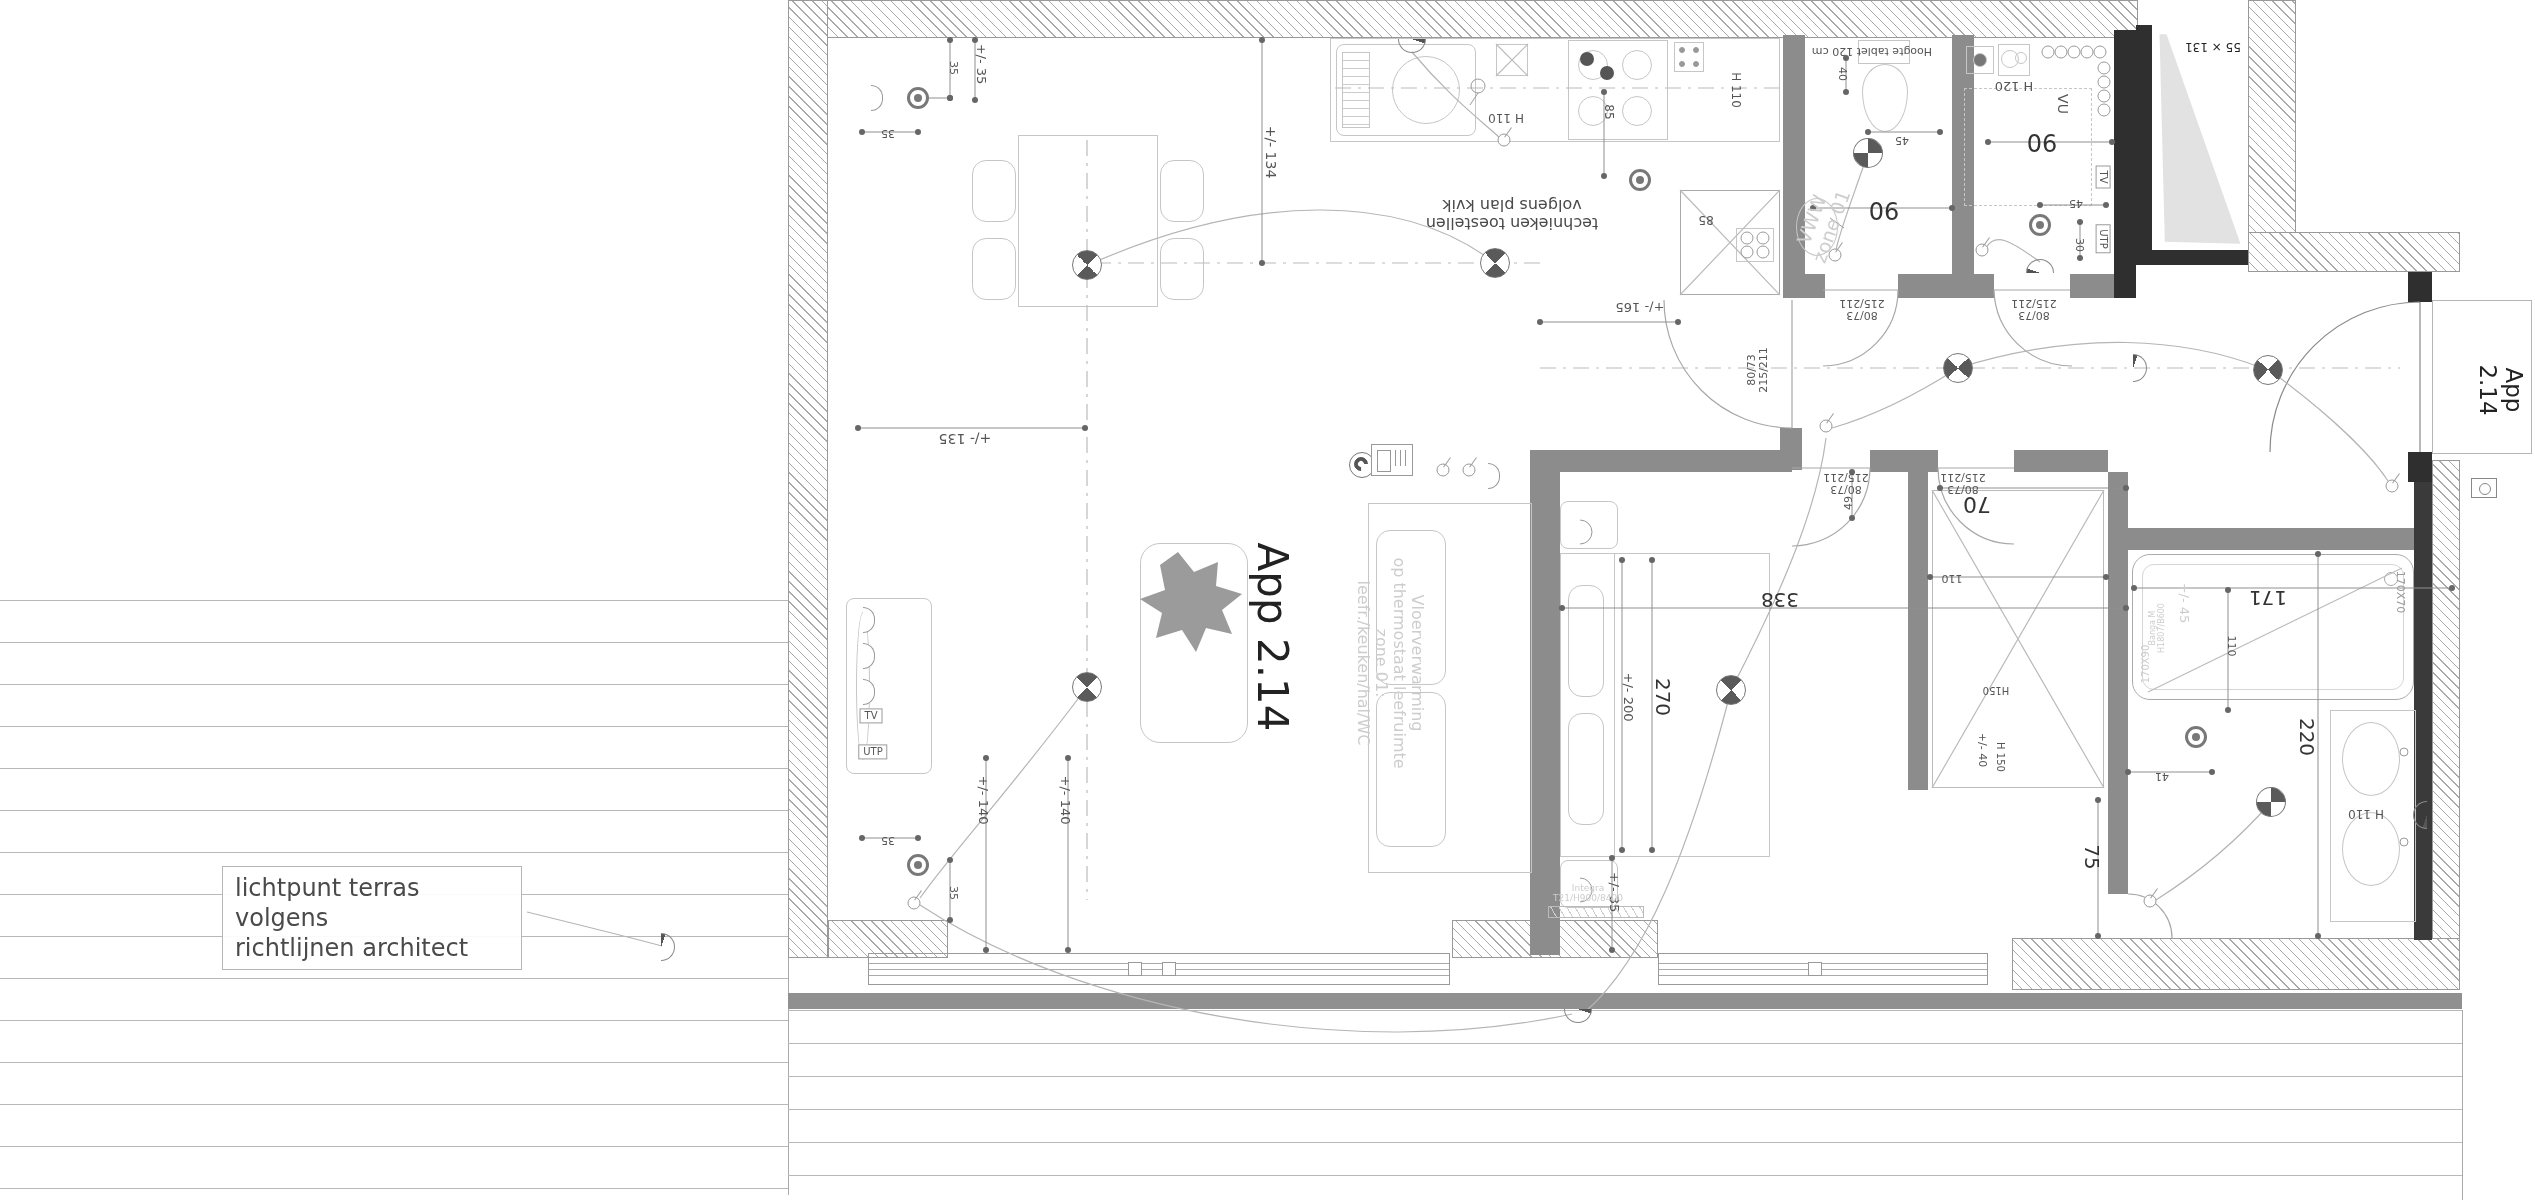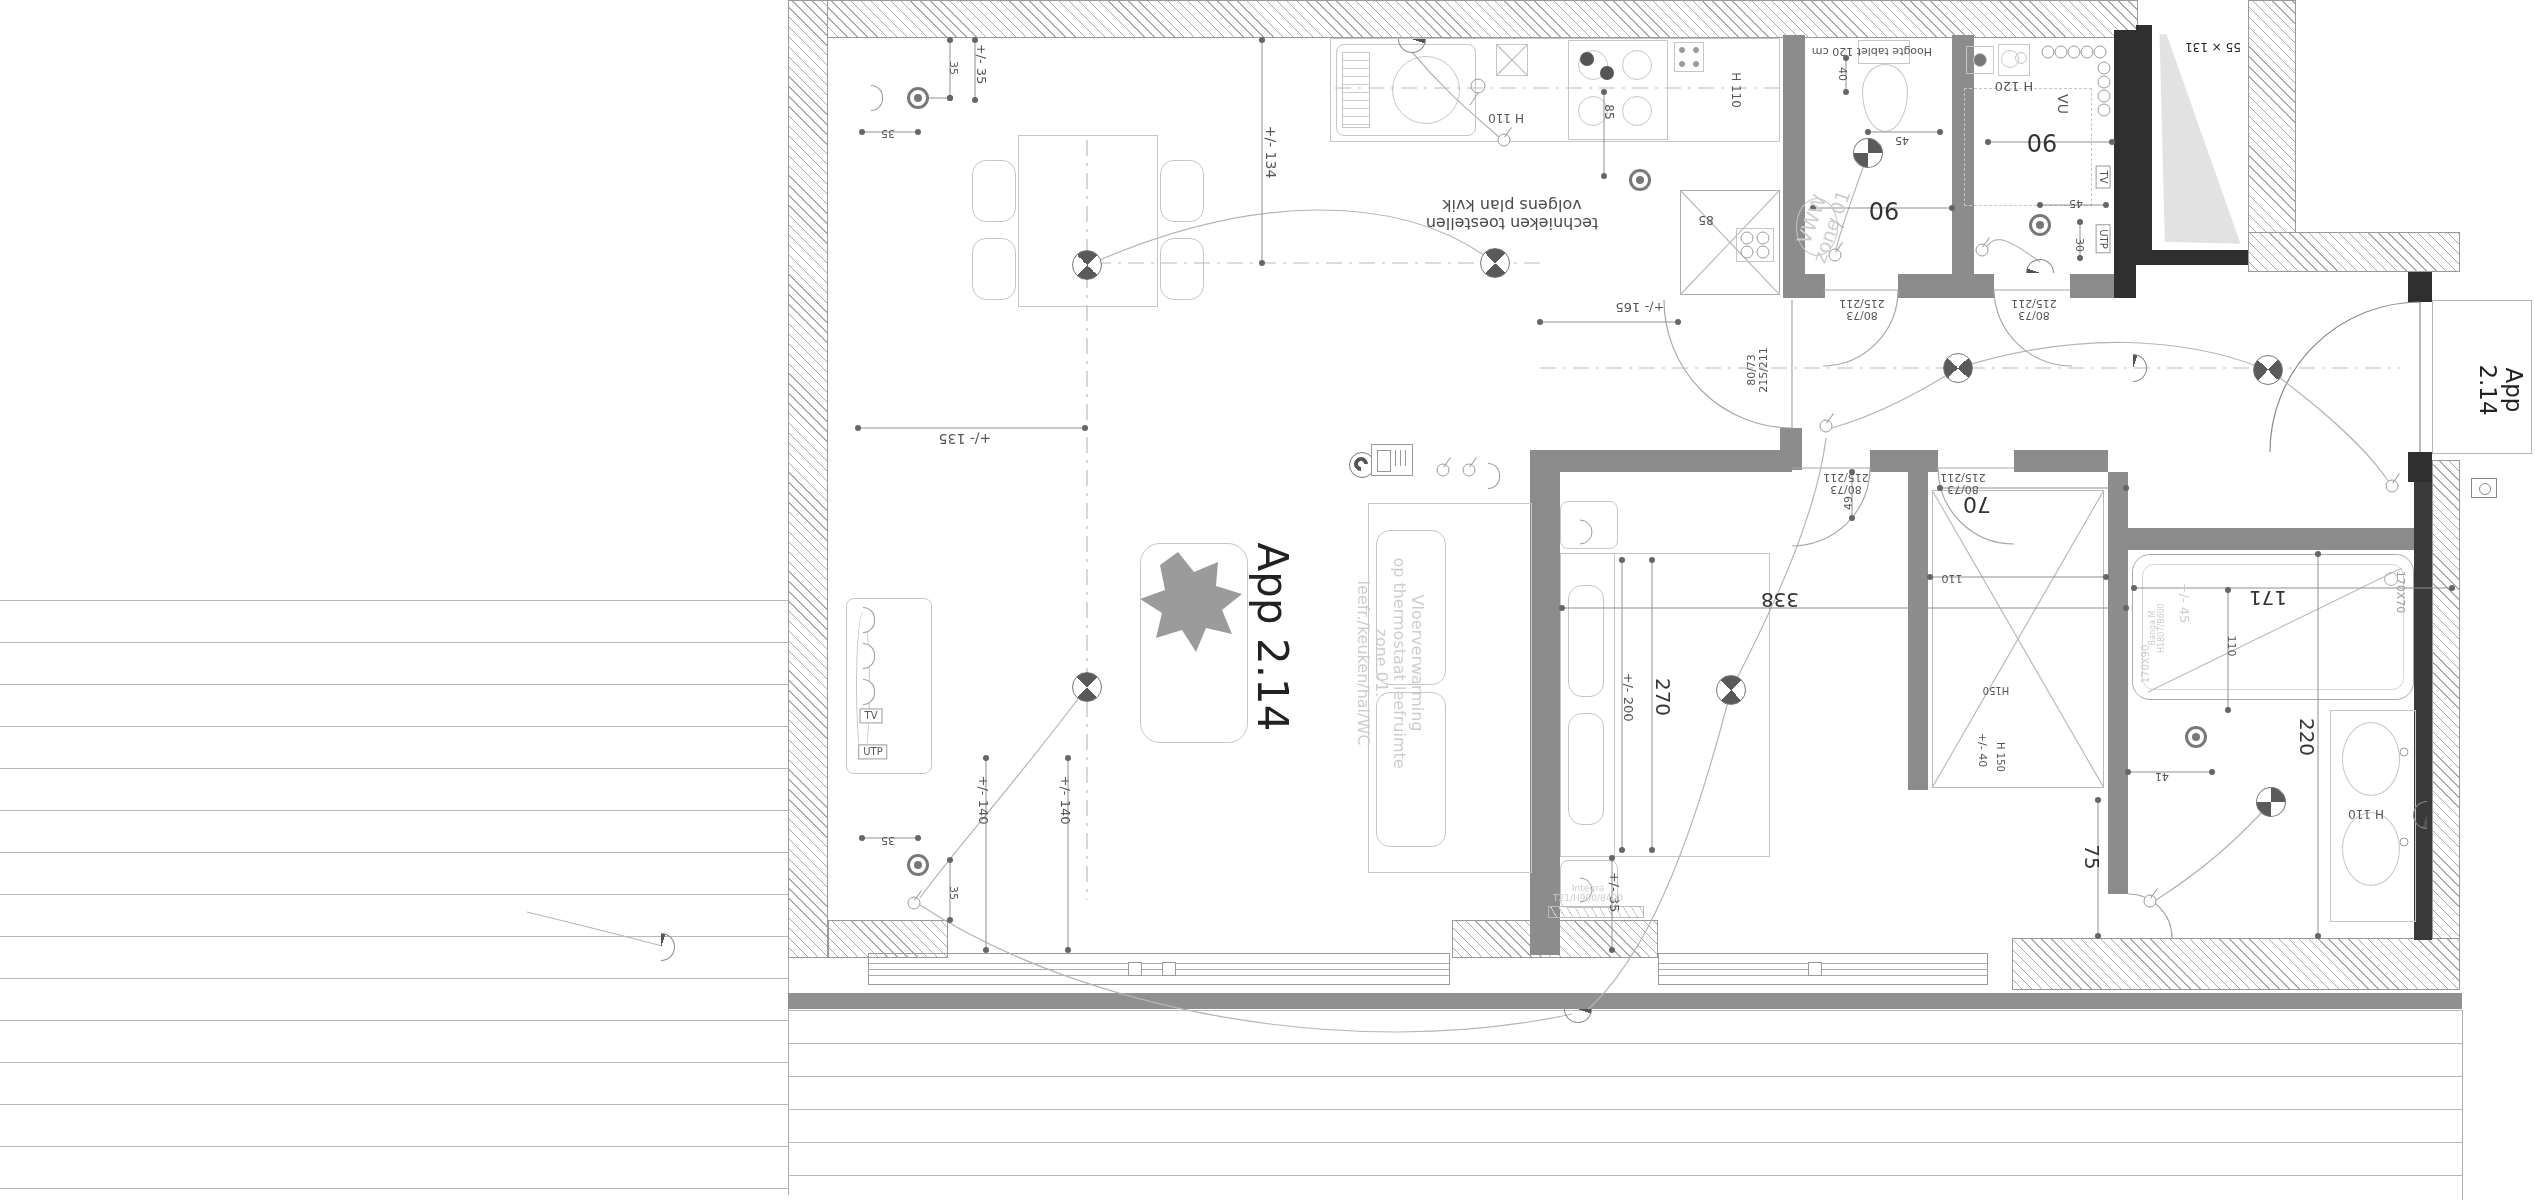--- a/index.html
+++ b/index.html
@@ -332,20 +332,24 @@
         <circle cx="1940" cy="132" r="3" fill="#666" stroke="none"></circle>
         <line x1="1604" y1="92" x2="1604" y2="176"></line>
         <circle cx="1604" cy="92" r="3" fill="#666" stroke="none"></circle>
         <circle cx="1604" cy="176" r="3" fill="#666" stroke="none"></circle>
         <line x1="918" y1="98" x2="950" y2="98"></line>
         <circle cx="918" cy="98" r="3" fill="#666" stroke="none"></circle>
         <circle cx="950" cy="98" r="3" fill="#666" stroke="none"></circle>
       </g>
   </svg>
 
+  <div class="note">
+    <span>lichtpunt terras volgens</span><br>
+    <span>richtlijnen architect</span>
+  </div>
 
   <div id="labels">
       <span class="lbl" style="left: 1272px; top: 637px; font-size: 42px; color: rgb(34, 34, 34); transform: translate(-50%, -50%) rotate(90deg);">App 2.14</span>
       <span class="lbl" style="left: 2500px; top: 390px; font-size: 23px; color: rgb(34, 34, 34); transform: translate(-50%, -50%) rotate(90deg);">App 2.14</span>
       <span class="lbl faint" style="left: 1390px; top: 663px; font-size: 16px; transform: translate(-50%, -50%) rotate(90deg);">Vloerverwarming
 op thermostaat leefruimte
 zone 01:
 leefr./keuken/hal/WC</span>
       <span class="lbl" style="left: 1512px; top: 214px; font-size: 16px; color: rgb(74, 74, 74); transform: translate(-50%, -50%) rotate(180deg);">technieken toestellen
 volgens plan kvik</span>

